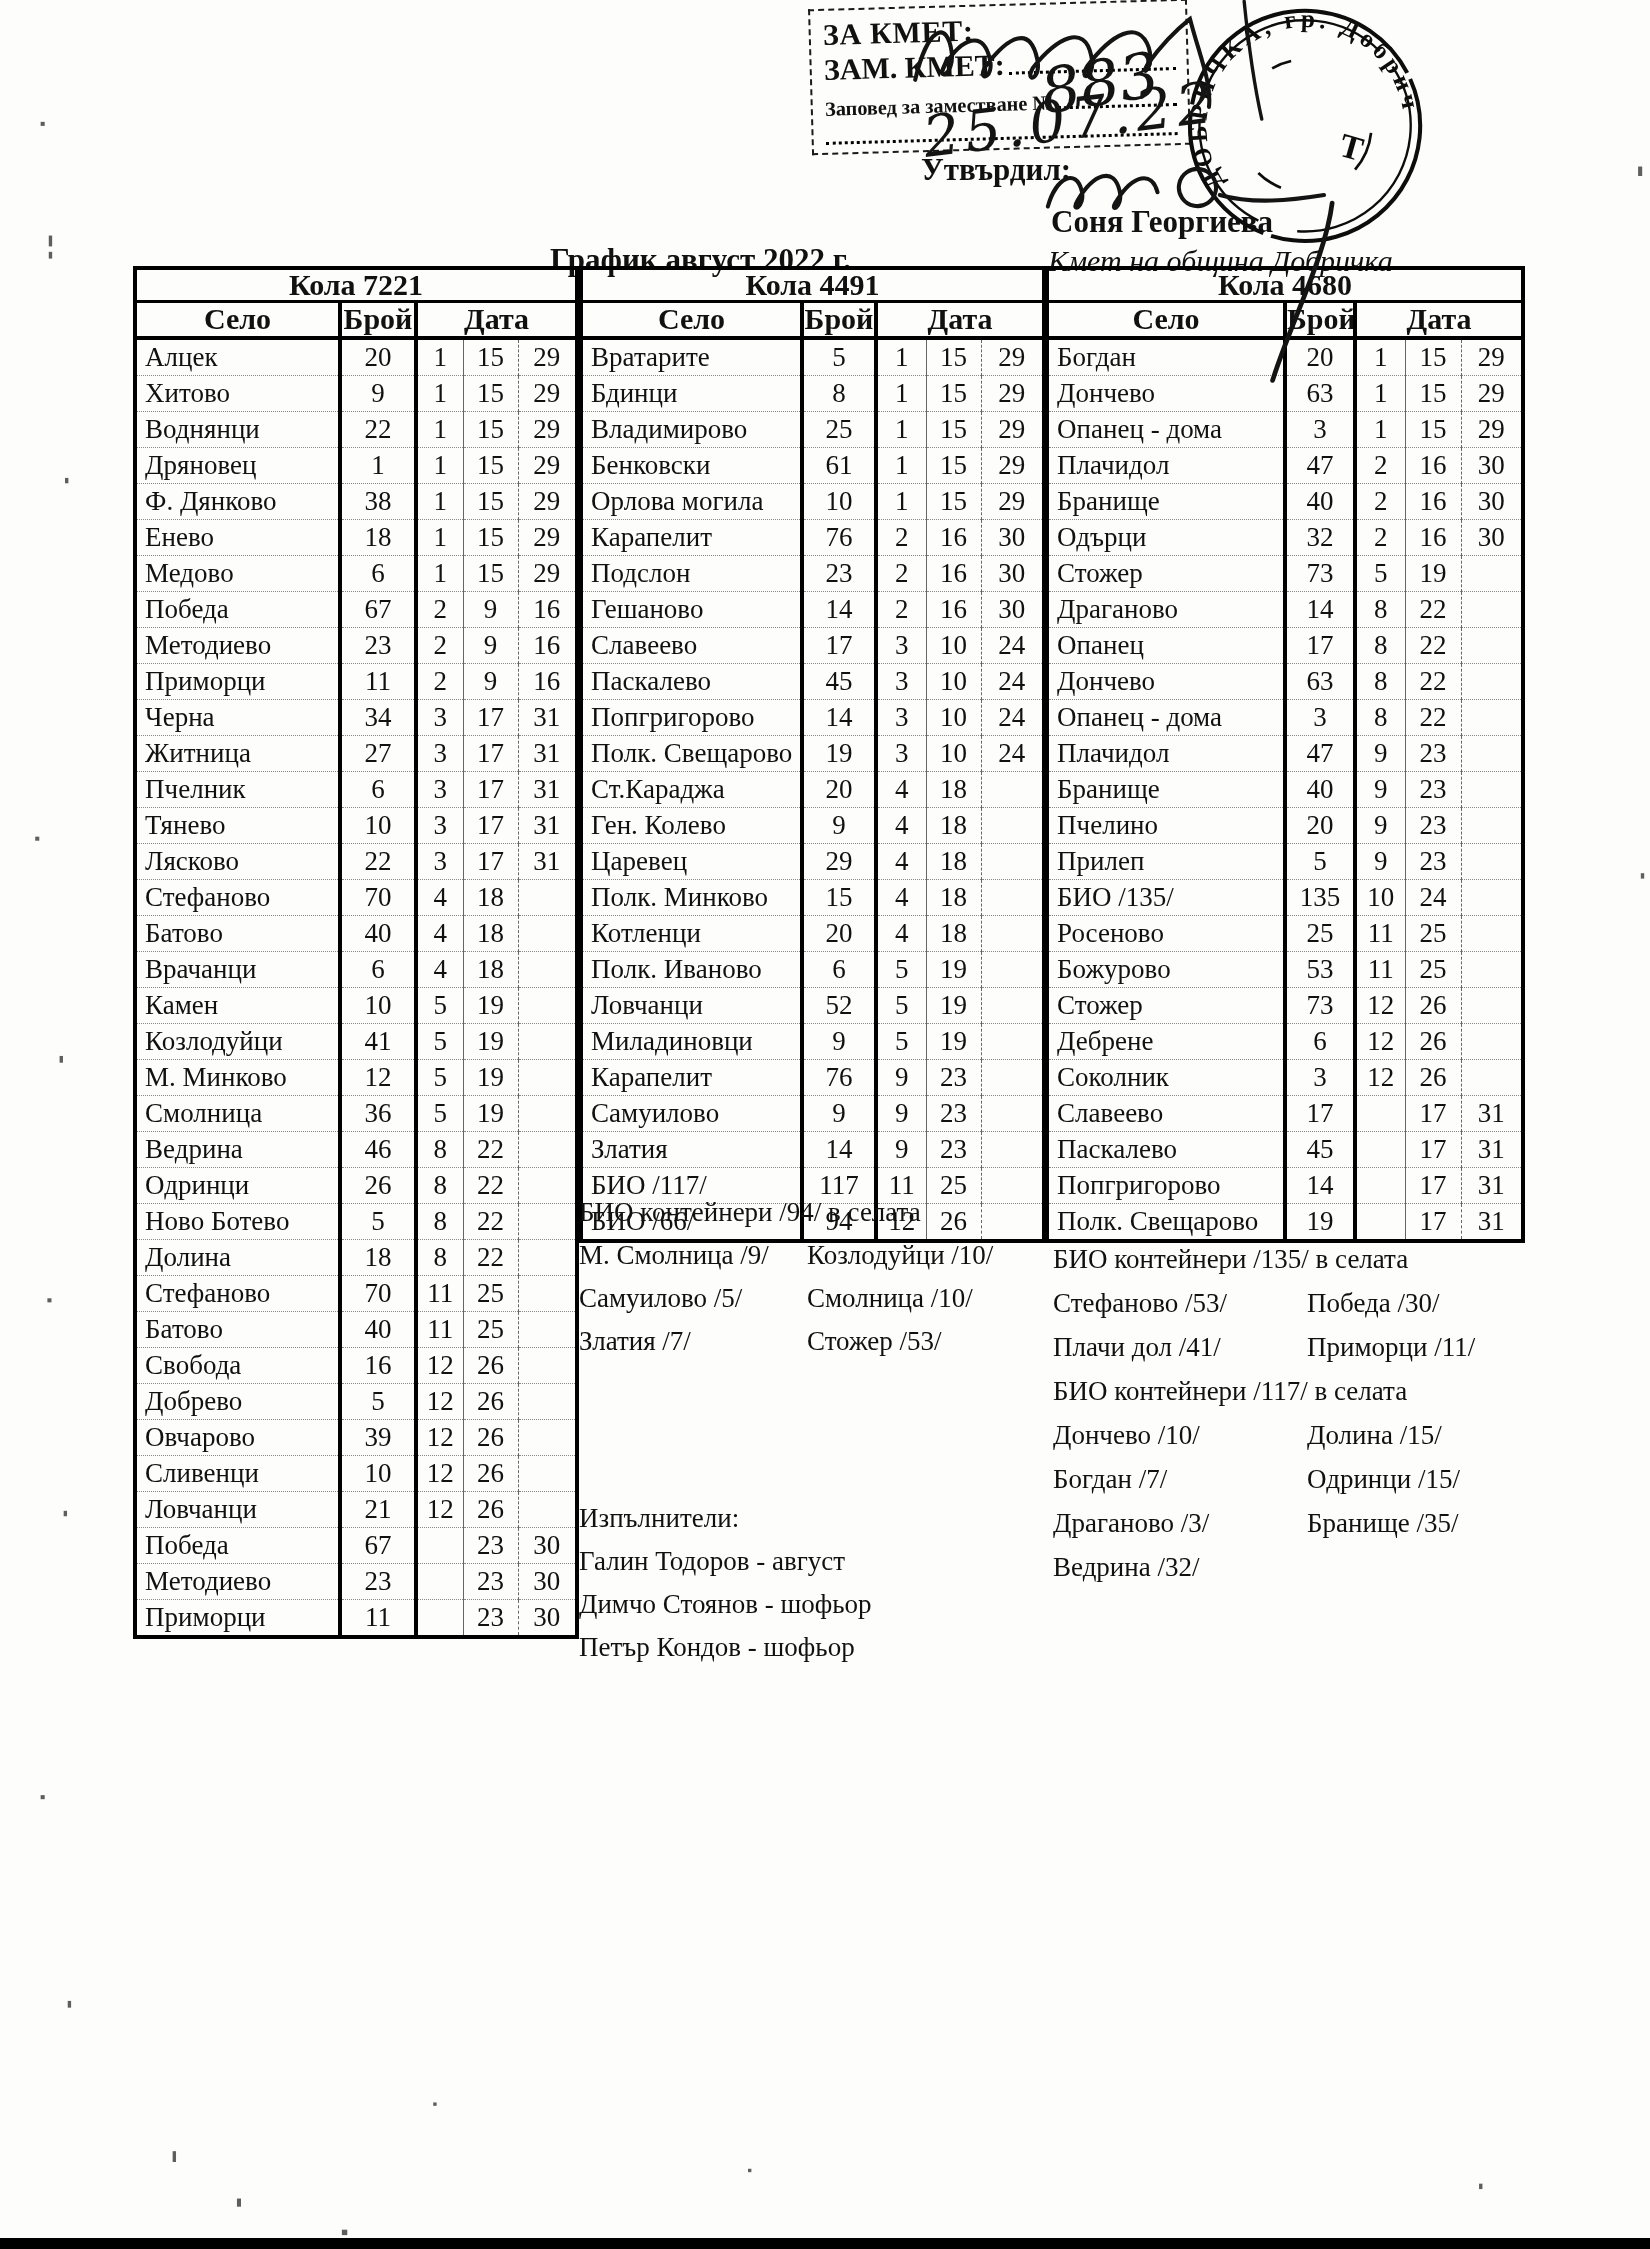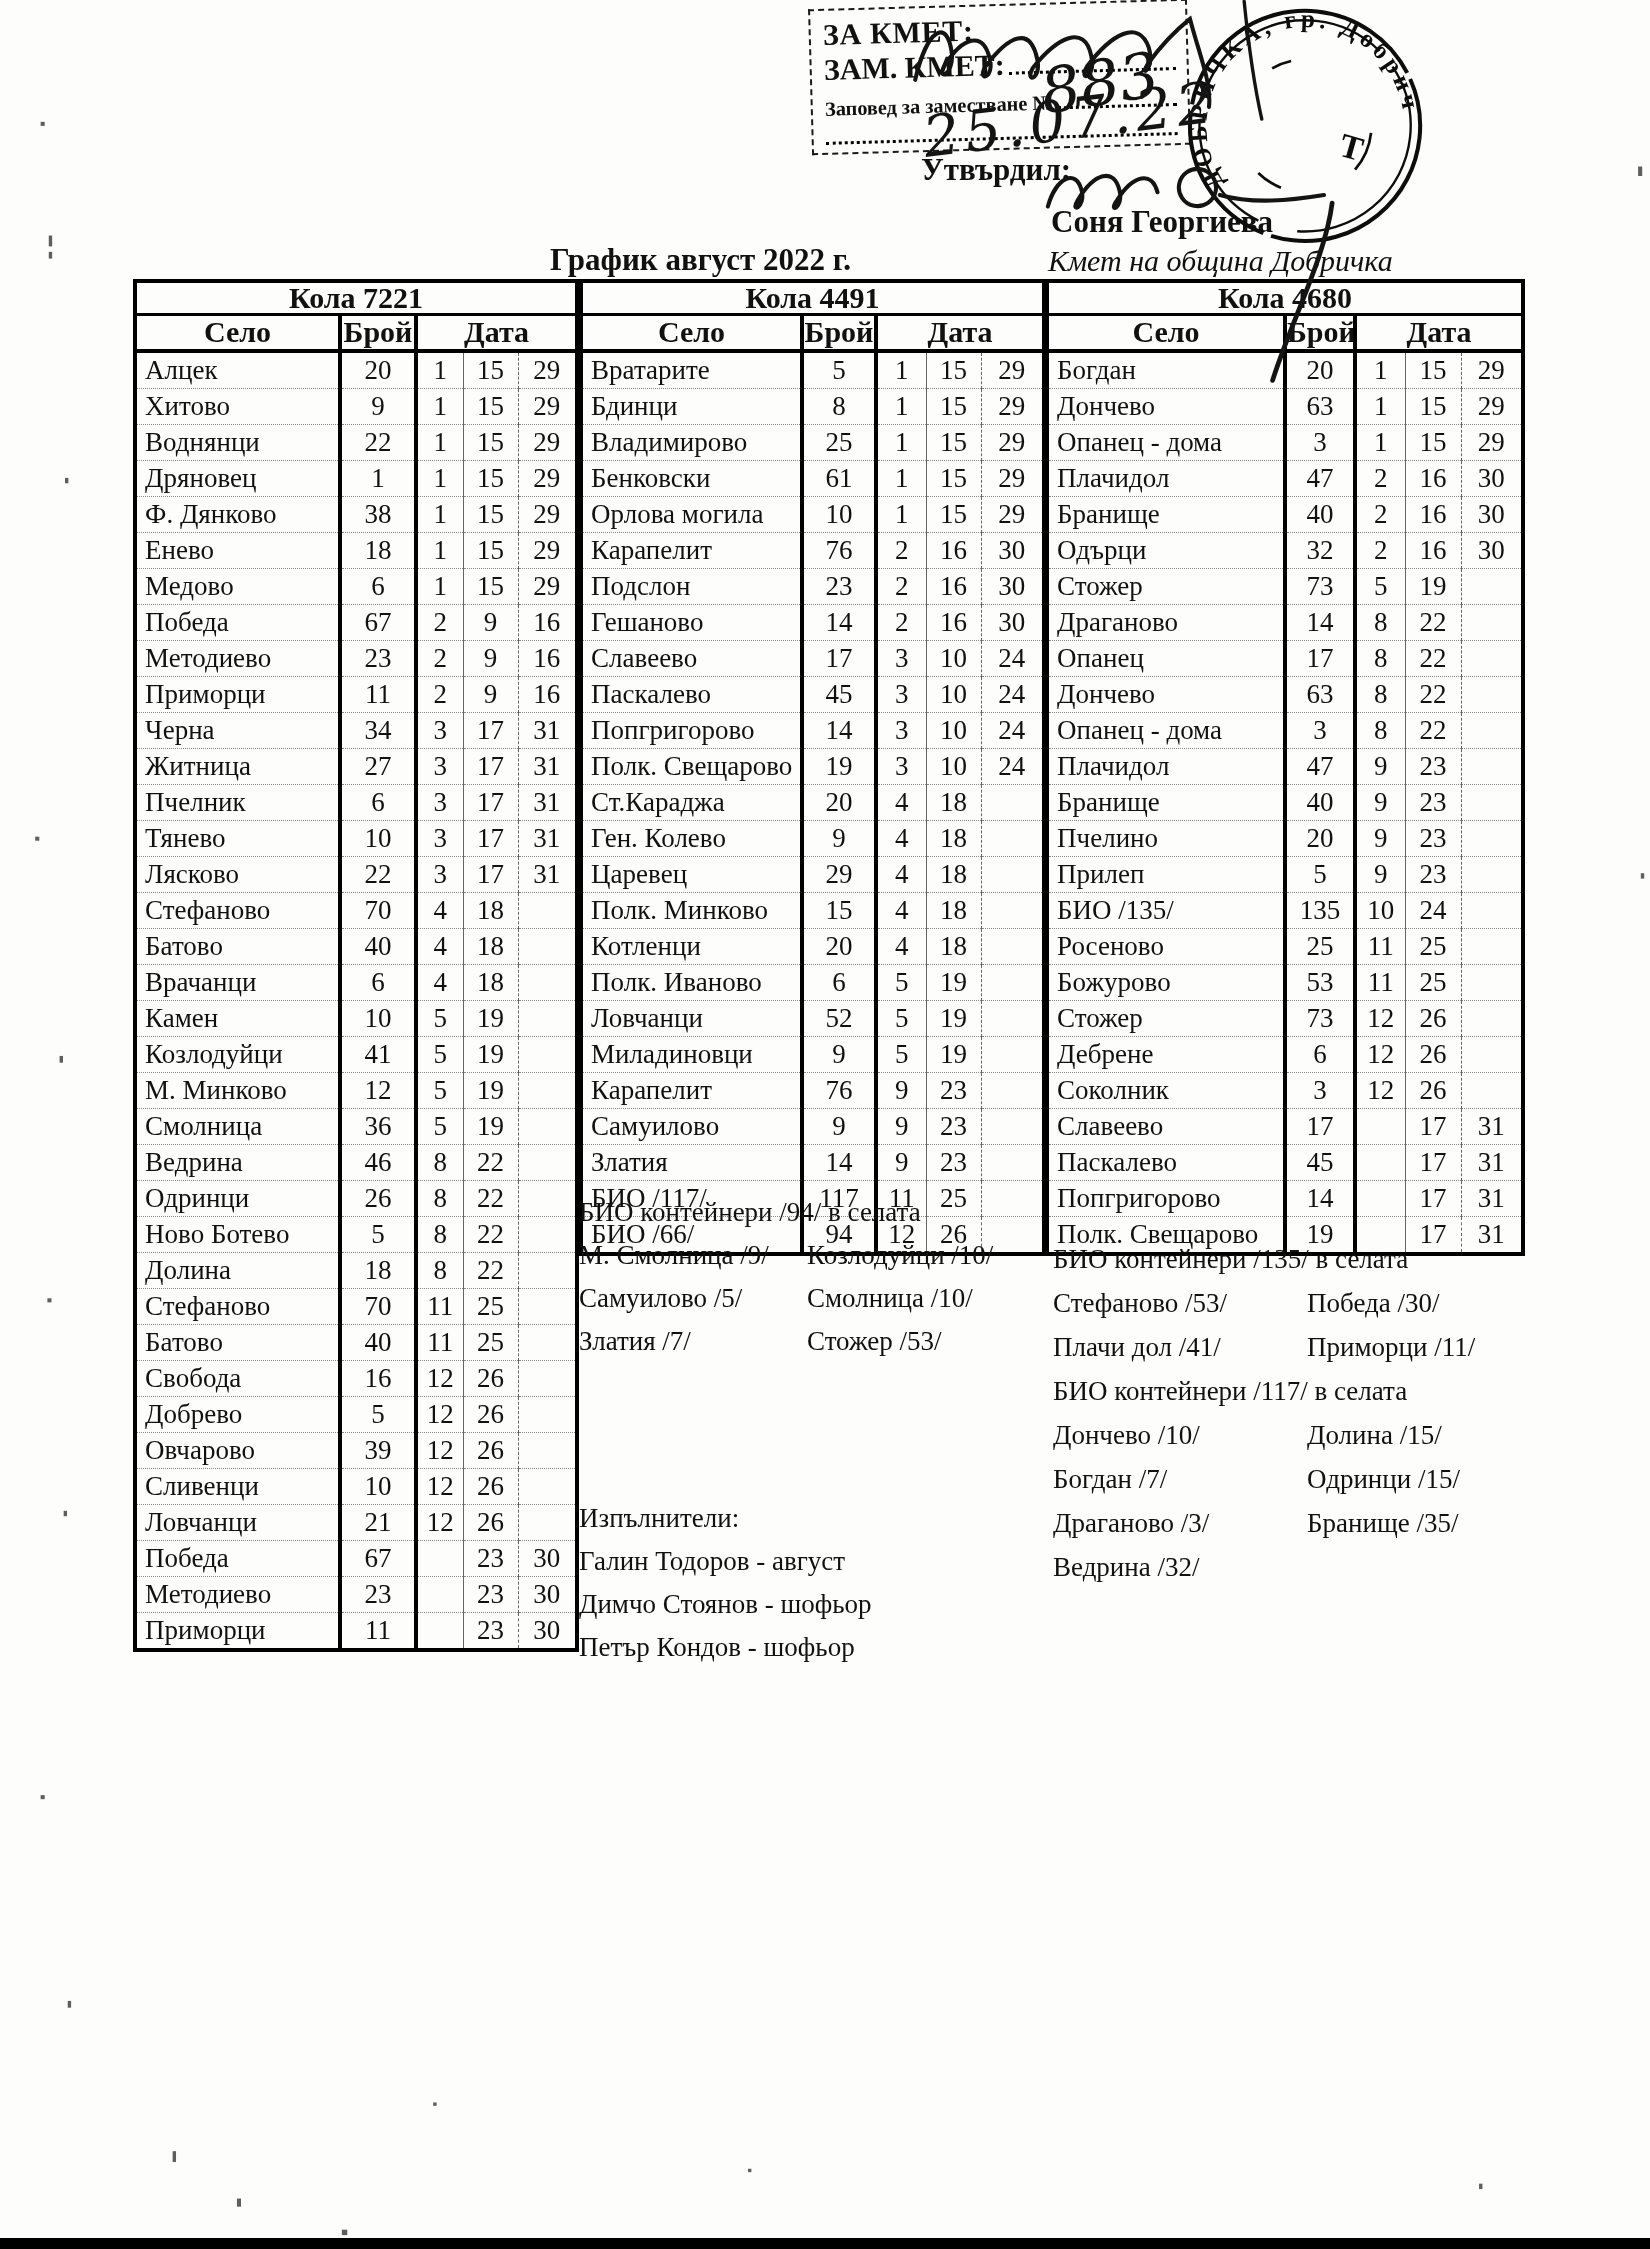--- a/index.html
+++ b/index.html
@@ -17,21 +17,21 @@
   .dots{flex:1;border-bottom:3.4px dotted #000;margin:0 1.4px 5.4px 4.1px;height:0.7px;}
   .sb-line4{margin-top:20.3px;}
   .sb-line4 .dots{margin-left:0;}
 
   .approved-label{position:absolute;left:921px;top:152px;font-size:31px;font-weight:bold;}
   .approver-name{position:absolute;left:1051px;top:204px;font-size:31px;font-weight:bold;}
   .approver-title{position:absolute;left:1048px;top:244px;font-size:30px;font-style:italic;}
   .doc-title{position:absolute;left:550px;top:242px;font-size:31px;font-weight:bold;}
 
   
-  .car-table{position:absolute;top:279px;border-collapse:collapse;table-layout:fixed;
+  .car-table{position:absolute;top:266px;border-collapse:collapse;table-layout:fixed;
              border:4.7px solid #000;padding-left:40px;}
   .t1{left:133px;width:442px;}
   .t2{left:579px;width:464px;}
   .t3{left:1045px;width:476px;}
   .car-table th,.car-table td{padding:0;overflow:hidden;white-space:nowrap;}
   .title-row th{height:28.4px;font-size:30px;font-weight:bold;text-align:center;
                 border-bottom:3.4px solid #000;line-height:1;}
   .head-row th{height:32.5px;font-size:30px;font-weight:bold;text-align:center;
                border-bottom:4.1px solid #000;line-height:1;}
   .head-row th.hv,.head-row th.hc{border-right:4.1px solid #000;}

